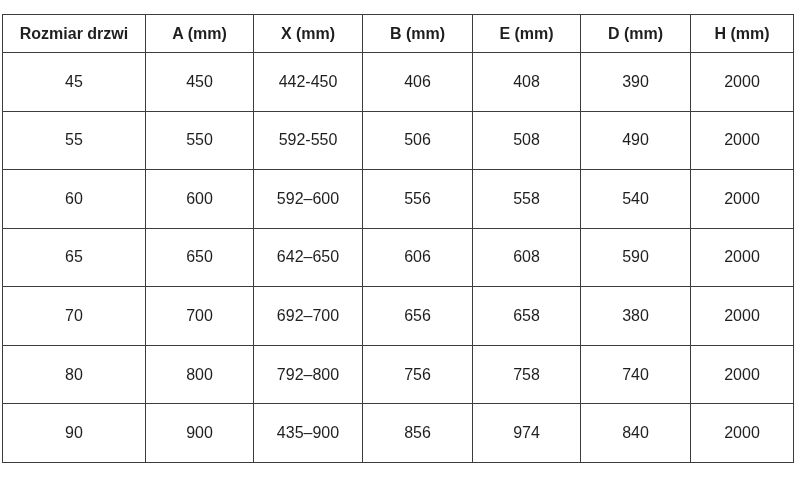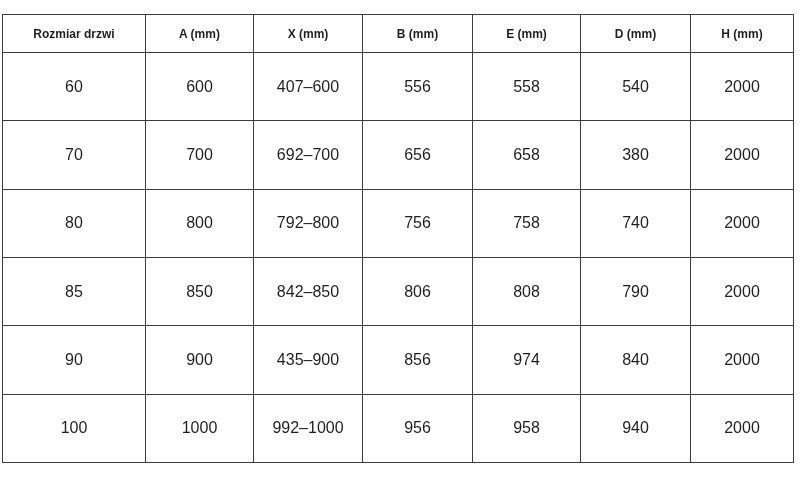--- a/index.html
+++ b/index.html
@@ -30,21 +30,21 @@
   table.spec-table td {
     border: 1px solid #3c3c3c;
     text-align: center;
     vertical-align: middle;
     padding: 0 2px;
     white-space: nowrap;
     overflow: hidden;
   }
   table.spec-table th {
     font-weight: bold;
-    font-size: 12px;
+    font-size: 16px;
     height: 37px;
   }
   table.spec-table td {
     font-weight: normal;
     font-size: 16px;
     height: 33px;
   }
 </style>
 </head>
 <body>
@@ -66,26 +66,53 @@
           <th>A (mm)</th>
           <th>X (mm)</th>
           <th>B (mm)</th>
           <th>E (mm)</th>
           <th>D (mm)</th>
           <th>H (mm)</th>
         </tr>
     </thead>
     <tbody>
         <tr>
+          <td>45</td>
+          <td>450</td>
+          <td>442-450</td>
+          <td>406</td>
+          <td>408</td>
+          <td>390</td>
+          <td>2000</td>
+        </tr>
+        <tr>
+          <td>55</td>
+          <td>550</td>
+          <td>592-550</td>
+          <td>506</td>
+          <td>508</td>
+          <td>490</td>
+          <td>2000</td>
+        </tr>
+        <tr>
           <td>60</td>
           <td>600</td>
-          <td>407–600</td>
+          <td>592–600</td>
           <td>556</td>
           <td>558</td>
           <td>540</td>
+          <td>2000</td>
+        </tr>
+        <tr>
+          <td>65</td>
+          <td>650</td>
+          <td>642–650</td>
+          <td>606</td>
+          <td>608</td>
+          <td>590</td>
           <td>2000</td>
         </tr>
         <tr>
           <td>70</td>
           <td>700</td>
           <td>692–700</td>
           <td>656</td>
           <td>658</td>
           <td>380</td>
           <td>2000</td>
@@ -93,41 +120,23 @@
         <tr>
           <td>80</td>
           <td>800</td>
           <td>792–800</td>
           <td>756</td>
           <td>758</td>
           <td>740</td>
           <td>2000</td>
         </tr>
         <tr>
-          <td>85</td>
-          <td>850</td>
-          <td>842–850</td>
-          <td>806</td>
-          <td>808</td>
-          <td>790</td>
-          <td>2000</td>
-        </tr>
-        <tr>
           <td>90</td>
           <td>900</td>
           <td>435–900</td>
           <td>856</td>
           <td>974</td>
           <td>840</td>
           <td>2000</td>
         </tr>
-        <tr>
-          <td>100</td>
-          <td>1000</td>
-          <td>992–1000</td>
-          <td>956</td>
-          <td>958</td>
-          <td>940</td>
-          <td>2000</td>
-        </tr>
       </tbody>
   </table>
 </div>
 
 </body></html>

